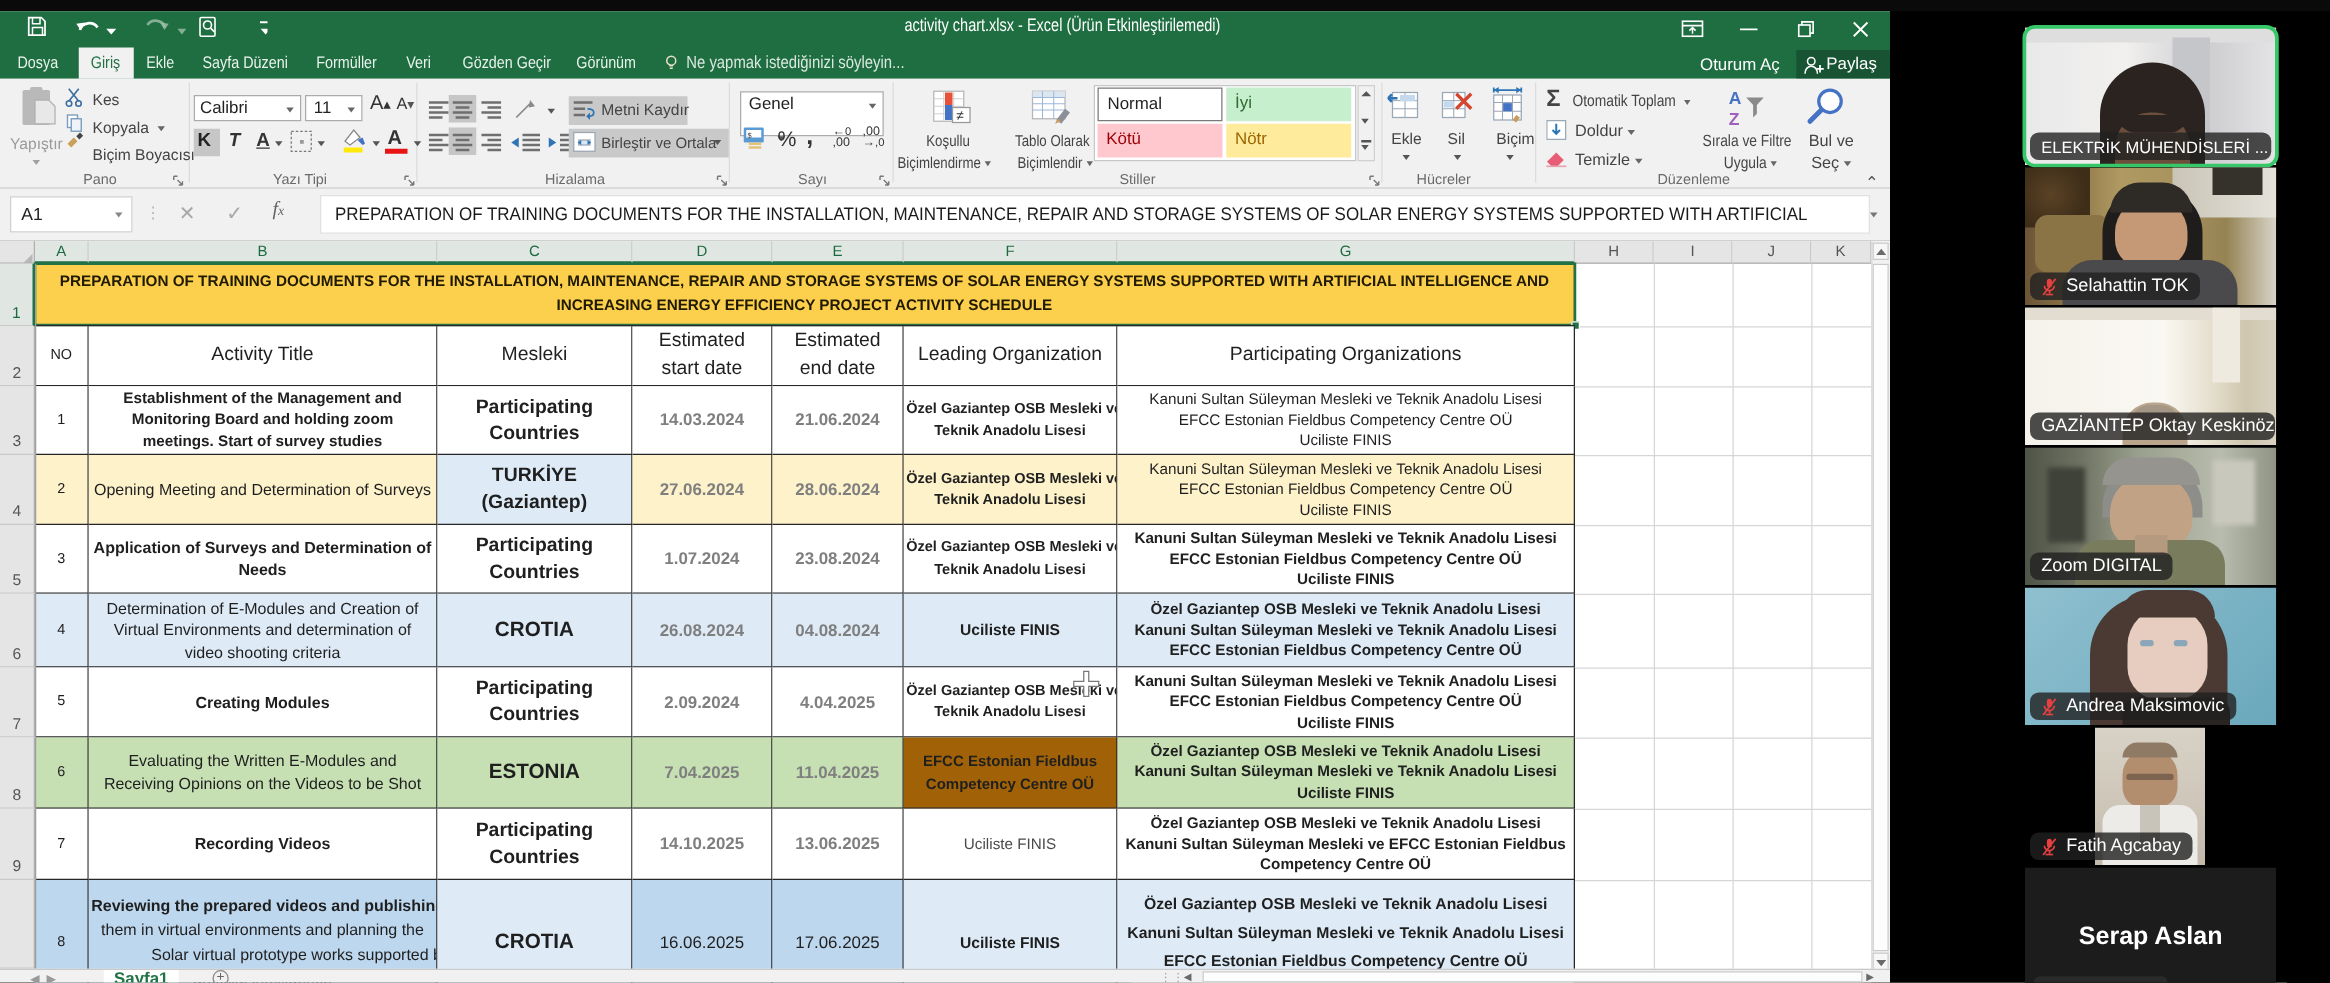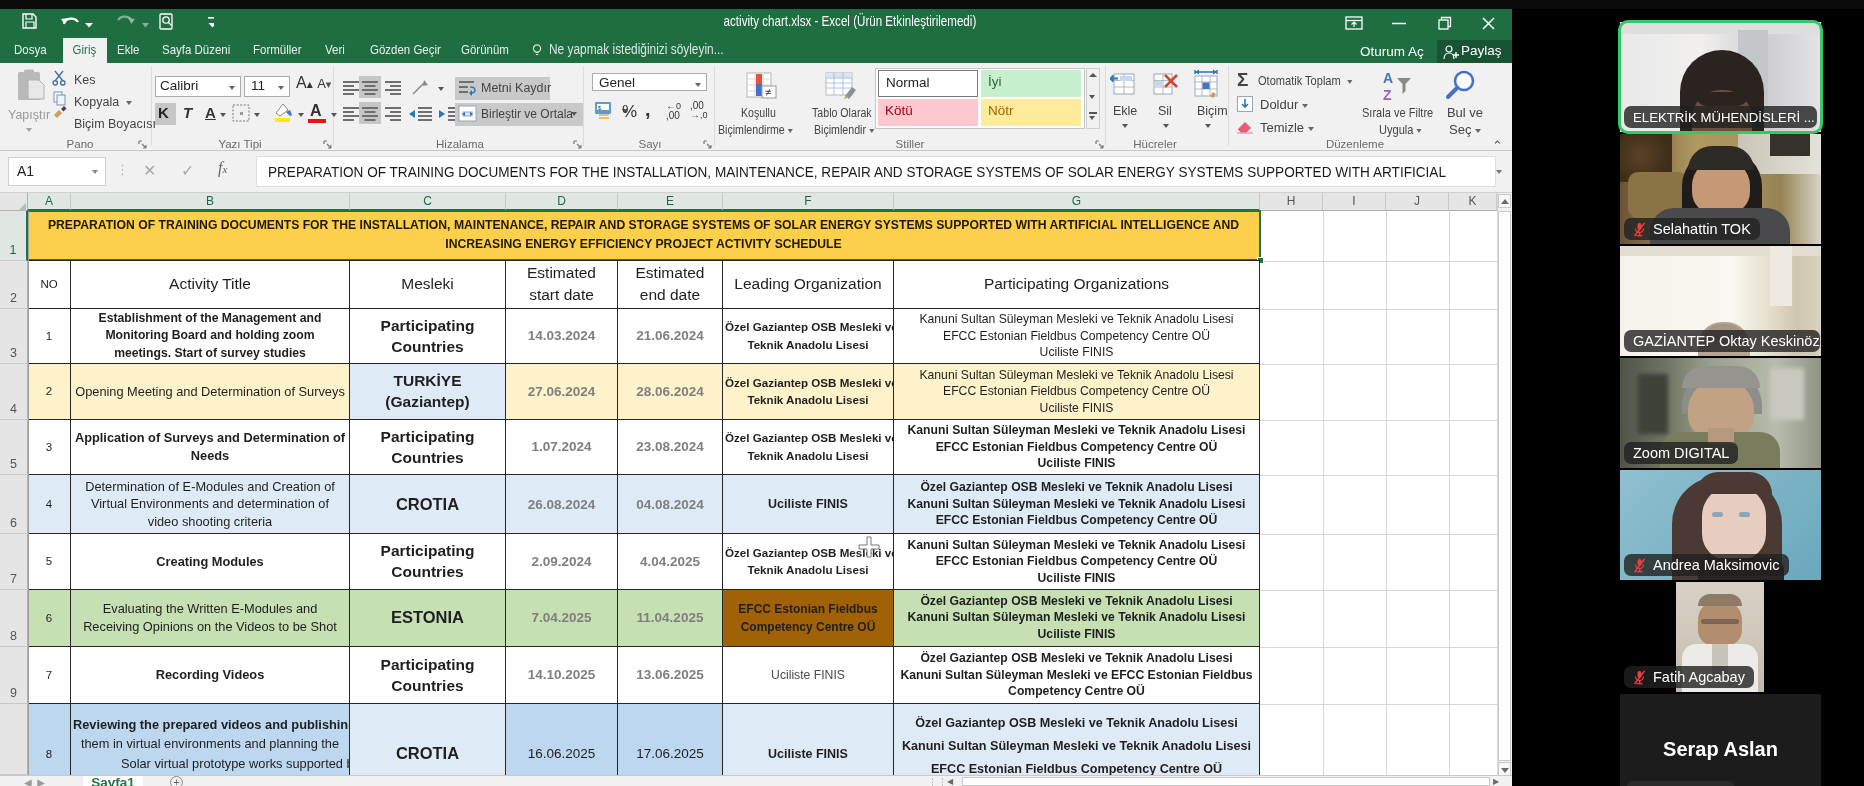--- a/index.html
+++ b/index.html
@@ -258,21 +258,21 @@
 <div class="abs" style="left:455px;top:103px;width:128px;height:23px;background:#c9c9c9;"></div>
 <svg class="abs" style="left:458px;top:105px" width="20" height="18" viewBox="0 0 20 18">
     <g stroke="#9aa7b5" fill="#fff" stroke-width="1">
       <rect x="1" y="1" width="17" height="15"></rect>
     </g>
     <rect x="5" y="7" width="9" height="4" fill="#dce6f1" stroke="#9aa7b5"></rect>
     <path d="M4 9l3-2v4zM15 9l-3-2v4z" fill="#2e75b6"></path>
   </svg>
 <div class="abs btxt" style="left:481px;top:107px;font-size:12px;">Birleştir ve Ortala</div>
 <div class="caretb" style="left:571px;top:112px;"></div>
-<div class="combo" style="left:592px;top:73px;width:115px;height:18px;font-size:13.5px;color:#222;padding:1px 6px;">Genel<span class="caret" style="position:absolute;right:5px;top:9px;"></span></div>
+<div class="combo" style="left:592px;top:73px;width:115px;height:36px;font-size:13.5px;color:#222;padding:1px 6px;">Genel<span class="caret" style="position:absolute;right:5px;top:9px;"></span></div>
 <svg class="abs" style="left:594px;top:100px" width="24" height="22" viewBox="0 0 24 22">
     <g>
       <rect x="1" y="2" width="16" height="12" rx="1" fill="#5b9bd5"></rect>
       <rect x="3" y="4" width="12" height="6" fill="#fff"></rect>
       <text x="4" y="10" font-size="6" fill="#444">$</text>
       <rect x="5" y="14" width="10" height="2" fill="#e2c178"></rect>
       <rect x="5" y="17" width="10" height="2" fill="#e2c178"></rect>
     </g>
   </svg>
 <div class="caretb" style="left:622px;top:109px;"></div>

